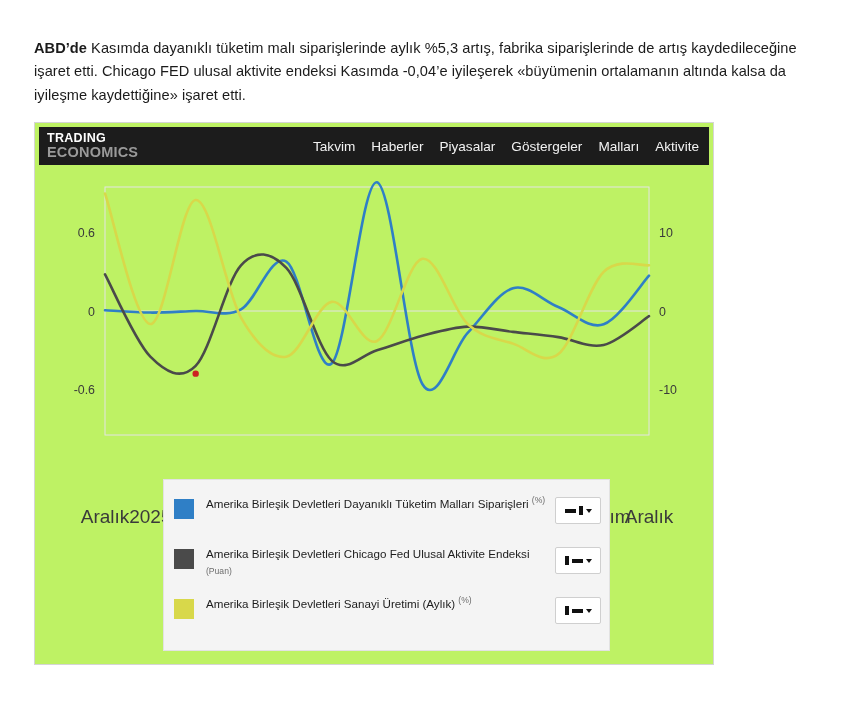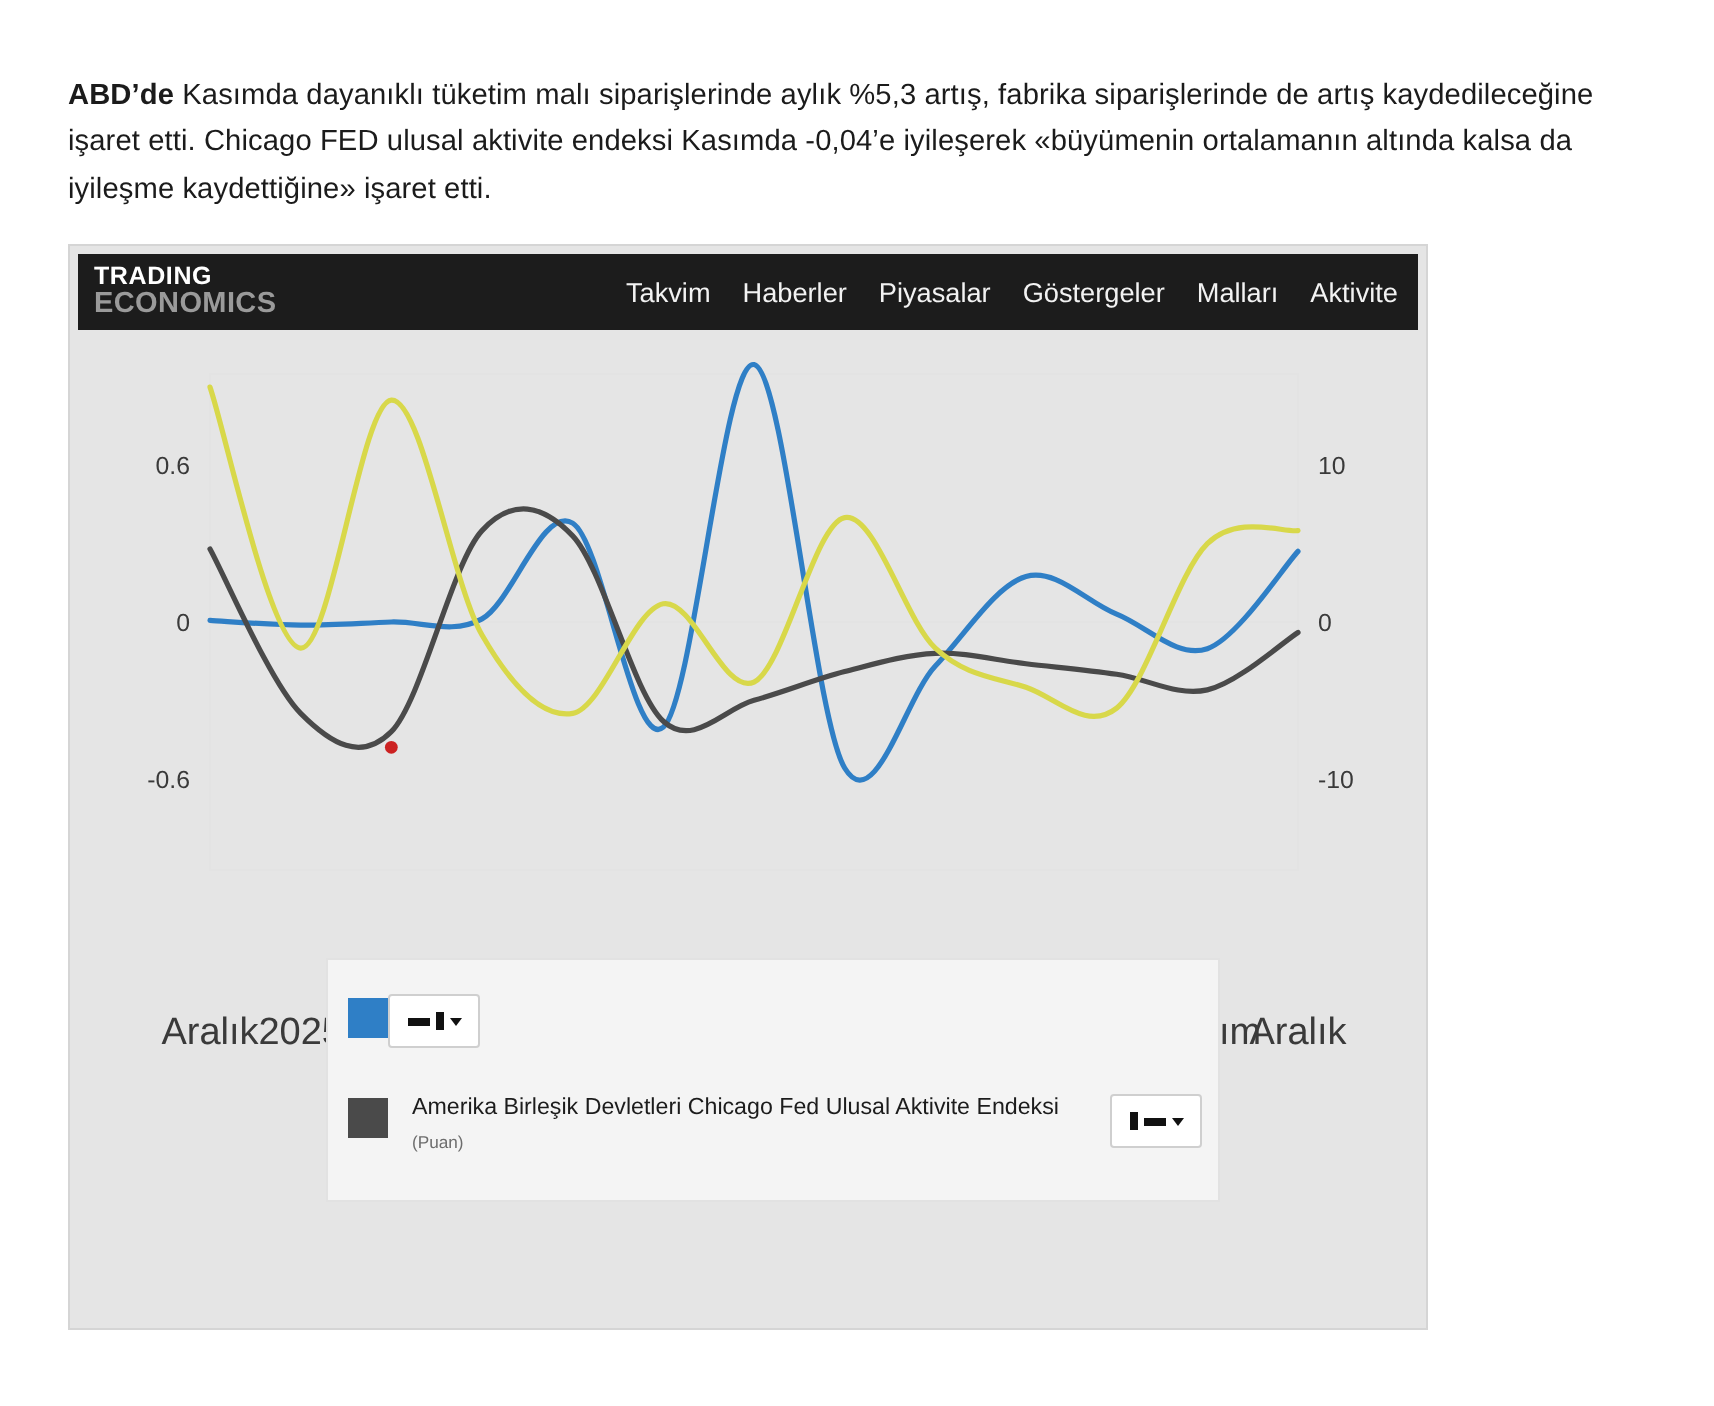--- a/index.html
+++ b/index.html
@@ -35,21 +35,21 @@
     font-weight: bold;
   }
 
   
   .card {
     position: absolute;
     left: 34px;
     top: 122px;
     width: 680px;
     height: 543px;
-    background: #e5e5e5;
+    background: #bef264;
     border: 1px solid #d5d5d5;
     box-sizing: border-box;
   }
 
   
   .topbar {
     position: relative;
     height: 38px;
     background: #1c1c1c;
     margin: 4px 4px 0 4px;
@@ -233,33 +233,43 @@
         <span style="left: 474px; transform: translateX(-50%);">Eylül</span>
         <span style="left: 519.333px; transform: translateX(-50%);">Ekim</span>
         <span style="left: 564.667px; transform: translateX(-50%);">Kasım</span>
         <span style="left: 610px; transform: translateX(-50%);">Aralık</span>
       </div>
 
     <div class="legend">
 
       <div class="legrow">
         <span class="swatch" style="background:#2f7fc6"></span>
+        <span class="legtext"><span>Amerika Birleşik Devletleri Dayanıklı Tüketim Malları Siparişleri</span> <sup>(%)</sup></span>
         <span class="legbtn ico-a">
             <span class="bar s1"></span>
             <span class="bar s2"></span>
             <span class="caret"></span>
           </span>
       </div>
 
       <div class="legrow">
         <span class="swatch" style="background:#4a4a4a"></span>
         <span class="legtext"><span>Amerika Birleşik Devletleri Chicago Fed Ulusal Aktivite Endeksi</span> <sup>(Puan)</sup></span>
         <span class="legbtn ico-b">
             <span class="bar s1"></span>
             <span class="bar s2"></span>
             <span class="caret"></span>
           </span>
       </div>
 
+      <div class="legrow">
+        <span class="swatch" style="background:#d8d84a"></span>
+        <span class="legtext"><span>Amerika Birleşik Devletleri Sanayi Üretimi (Aylık)</span> <sup>(%)</sup></span>
+        <span class="legbtn ico-b">
+            <span class="bar s1"></span>
+            <span class="bar s2"></span>
+            <span class="caret"></span>
+          </span>
+      </div>
 
     </div>
   </div>
 </div>
 
 </body></html>

